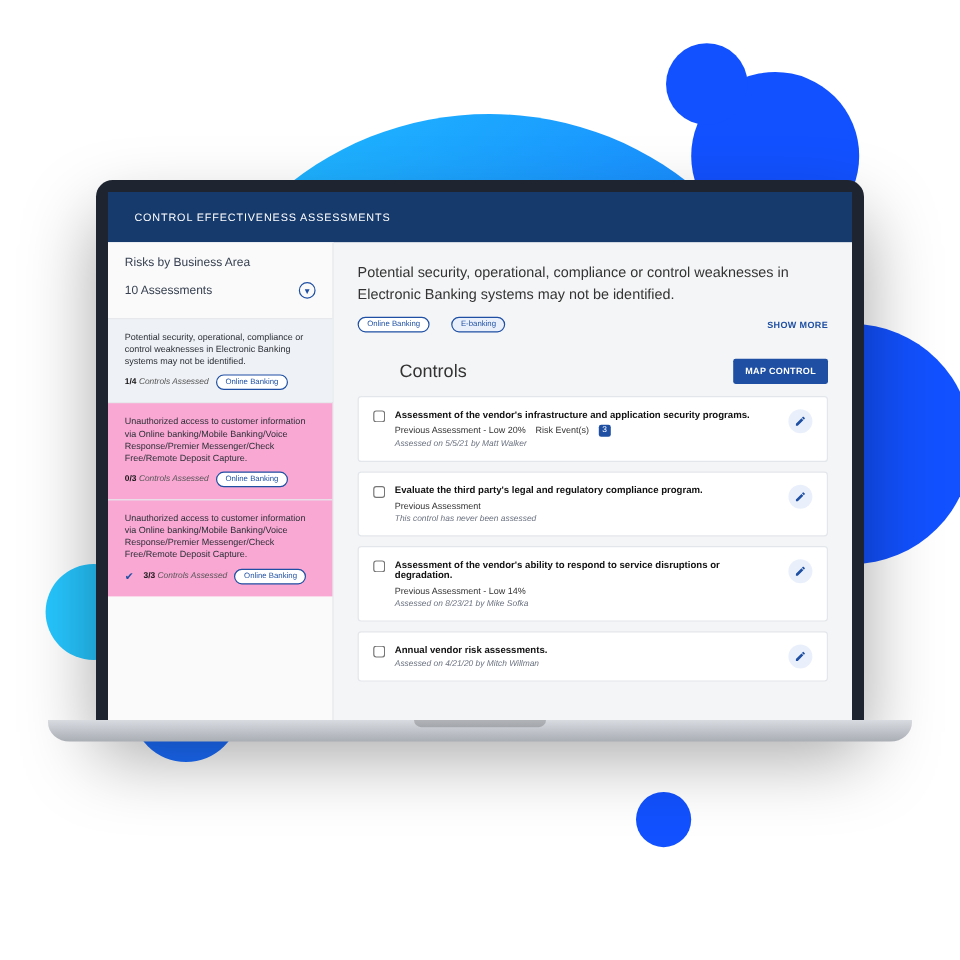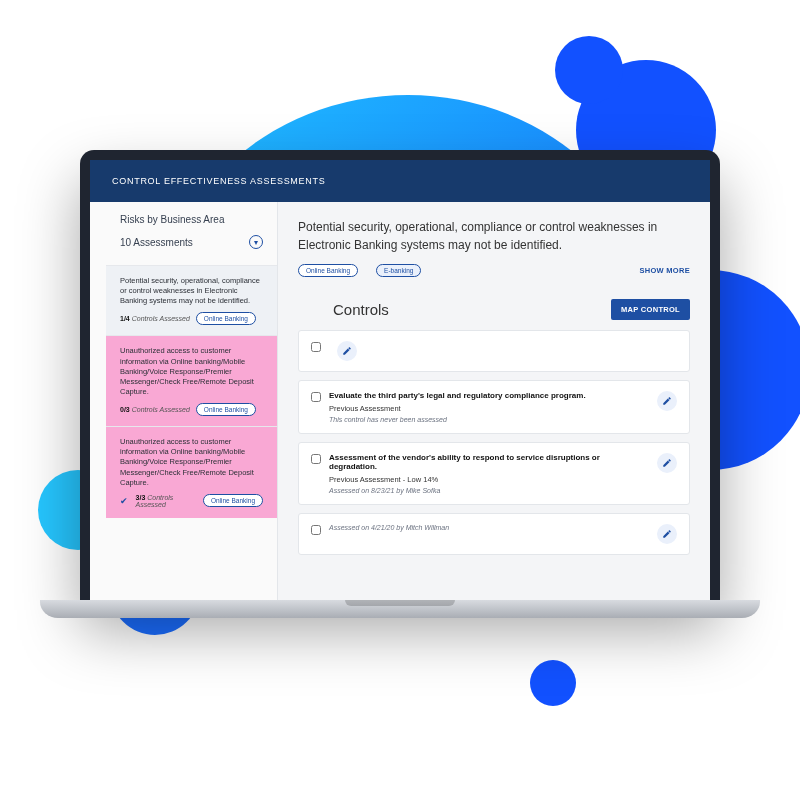--- a/index.html
+++ b/index.html
@@ -62,21 +62,21 @@
     letter-spacing:.08em;
     padding:16px 22px;
     font-size:9px;
     font-weight:500;
   }
 
   
   .app-body{ flex:1; display:flex; background:#f4f5f7; }
   .side{
     width:188px; background:#fafafa; border-right:1px solid #e3e6ea;
-    display:flex; flex-direction:column;padding-left:16px;
+    display:flex; flex-direction:column;
   }
   .side-head{
     padding:12px 14px 6px;
     color:#4b5563;
   }
   .side-title{ font-size:10px; font-weight:500; margin-bottom:10px; color:#374151;}
   .side-sub{
     display:flex; justify-content:space-between; align-items:center;
     font-size:10px; color:#374151; padding-bottom:10px;
   }
@@ -220,20 +220,29 @@
             <span class="showmore">SHOW MORE</span>
           </div>
 
           <div class="section-head">
             <h2>Controls</h2>
             <button class="btn">MAP CONTROL</button>
           </div>
 
           <div class="card">
             <input type="checkbox" class="cb" style="">
+            <div class="body">
+              <div class="ttl">Assessment of the vendor's infrastructure and application security programs.</div>
+              <div class="row">
+                <span class="lbl">Previous Assessment - Low 20%</span>
+                <span class="lbl">Risk Event(s)</span>
+                <span class="badge">3</span>
+              </div>
+              <div class="sub">Assessed on 5/5/21 by Matt Walker</div>
+            </div>
             <div class="edit">
               <svg viewBox="0 0 24 24">
                   <path d="M3 17.25V21h3.75L17.81 9.94l-3.75-3.75L3 17.25zM20.71 7.04a1 1 0 0 0 0-1.41l-2.34-2.34a1 1 0 0 0-1.41 0l-1.83 1.83 3.75 3.75 1.83-1.83z"></path>
                 </svg>
             </div>
           </div>
 
           <div class="card">
             <input type="checkbox" class="cb" style="">
             <div class="body">
@@ -262,20 +271,21 @@
             <div class="edit">
               <svg viewBox="0 0 24 24">
                   <path d="M3 17.25V21h3.75L17.81 9.94l-3.75-3.75L3 17.25zM20.71 7.04a1 1 0 0 0 0-1.41l-2.34-2.34a1 1 0 0 0-1.41 0l-1.83 1.83 3.75 3.75 1.83-1.83z"></path>
                 </svg>
             </div>
           </div>
 
           <div class="card">
             <input type="checkbox" class="cb" style="">
             <div class="body">
+              <div class="ttl">Annual vendor risk assessments.</div>
               <div class="sub">Assessed on 4/21/20 by Mitch Willman</div>
             </div>
             <div class="edit">
               <svg viewBox="0 0 24 24">
                   <path d="M3 17.25V21h3.75L17.81 9.94l-3.75-3.75L3 17.25zM20.71 7.04a1 1 0 0 0 0-1.41l-2.34-2.34a1 1 0 0 0-1.41 0l-1.83 1.83 3.75 3.75 1.83-1.83z"></path>
                 </svg>
             </div>
           </div>
 
         </main>

